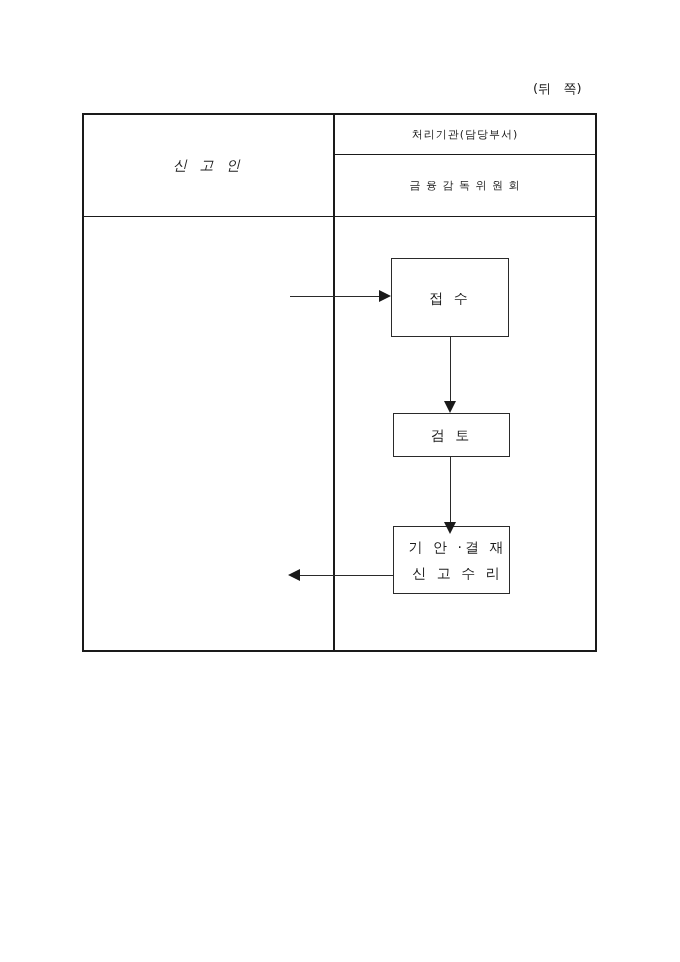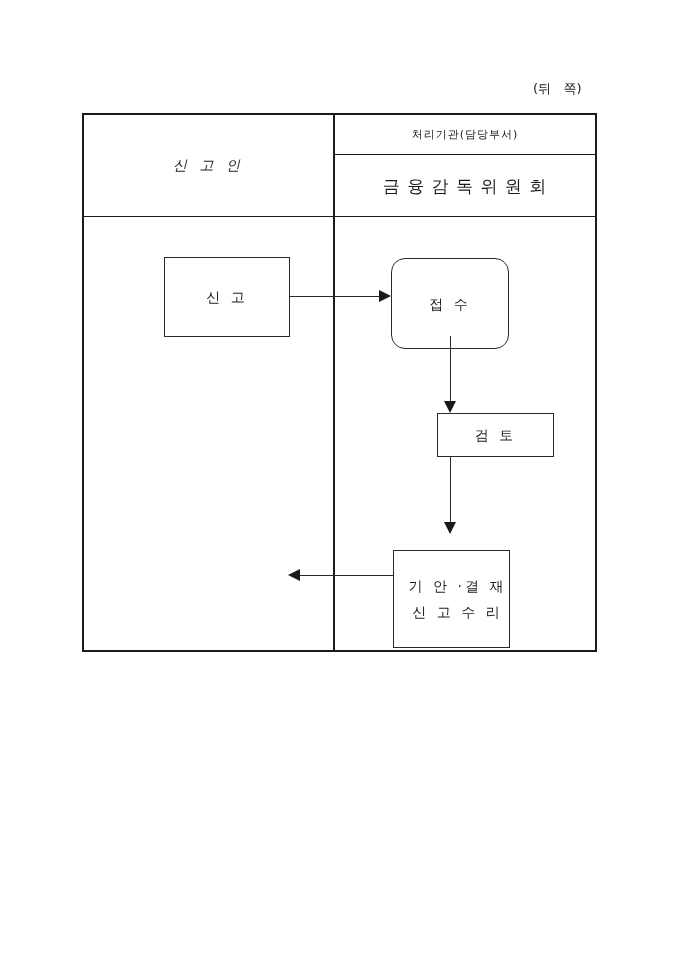--- a/index.html
+++ b/index.html
@@ -80,43 +80,43 @@
     font-style: italic;
   }
   .agency-header-cell {
     left: 251px; top: 0; right: 0; height: 39px;
     font-size: 11px;
     letter-spacing: 1px;
   }
   .agency-name-cell {
     left: 251px; top: 40px; right: 0; height: 61px;
     flex-direction: column;
-    font-size: 17px;
+    font-size: 11px;
     line-height: 24px;
     letter-spacing: 1px;
   }
   
   .flow-node {
     position: absolute;
     border: 1px solid #2a2a2a;
     background: #ffffff;
     box-sizing: border-box;
     display: flex;
     flex-direction: column;
     align-items: center;
     justify-content: center;
     font-size: 14px;
     letter-spacing: 3px;
     white-space: pre;
     line-height: 26px;
   }
   .node-report       { left: 80px;  top: 142px; width: 126px; height: 80px; }
-  .node-receipt      { left: 307px; top: 143px; width: 118px; height: 91px; border-radius: 14px; }
-  .node-review       { left: 309px; top: 298px; width: 117px; height: 44px; margin-left: 44px; }
-  .node-approval     { left: 309px; top: 435px; width: 117px; height: 98px; padding-left: 12px; }
+  .node-receipt      { left: 307px; top: 143px; width: 118px; height: 79px; }
+  .node-review       { left: 309px; top: 298px; width: 117px; height: 44px; }
+  .node-approval     { left: 309px; top: 411px; width: 117px; height: 68px; padding-left: 12px; }
   .node-notification { left: 80px;  top: 420px; width: 124px; height: 84px; }
   
   .arrow-line {
     position: absolute;
     background: #2a2a2a;
   }
   .line-report-receipt   { left: 206px; top: 181px; width: 89px;  height: 1px; }
   .line-receipt-review   { left: 366px; top: 221px; width: 1px;  height: 65px; }
   .line-review-approval  { left: 366px; top: 342px; width: 1px;  height: 65px; }
   .line-approval-notify  { left: 216px; top: 460px; width: 93px; height: 1px; }
@@ -165,21 +165,20 @@
     <div class="h-line-header"></div>
 
     <div class="cell applicant-cell">신 고 인</div>
 
     <div class="cell agency-header-cell">처리기관(담당부서)</div>
 
     <div class="cell agency-name-cell">
       <div>금 융 감 독 위 원 회</div>
     </div>
 
-    <div class="flow-node node-report">신 고</div>
 
     <div class="flow-node node-receipt">접 수</div>
 
     <div class="flow-node node-review">검 토</div>
 
     <div class="flow-node node-approval">
       <div>기 안 ·결 재</div>
       <div>신 고 수 리</div>
     </div>
 

